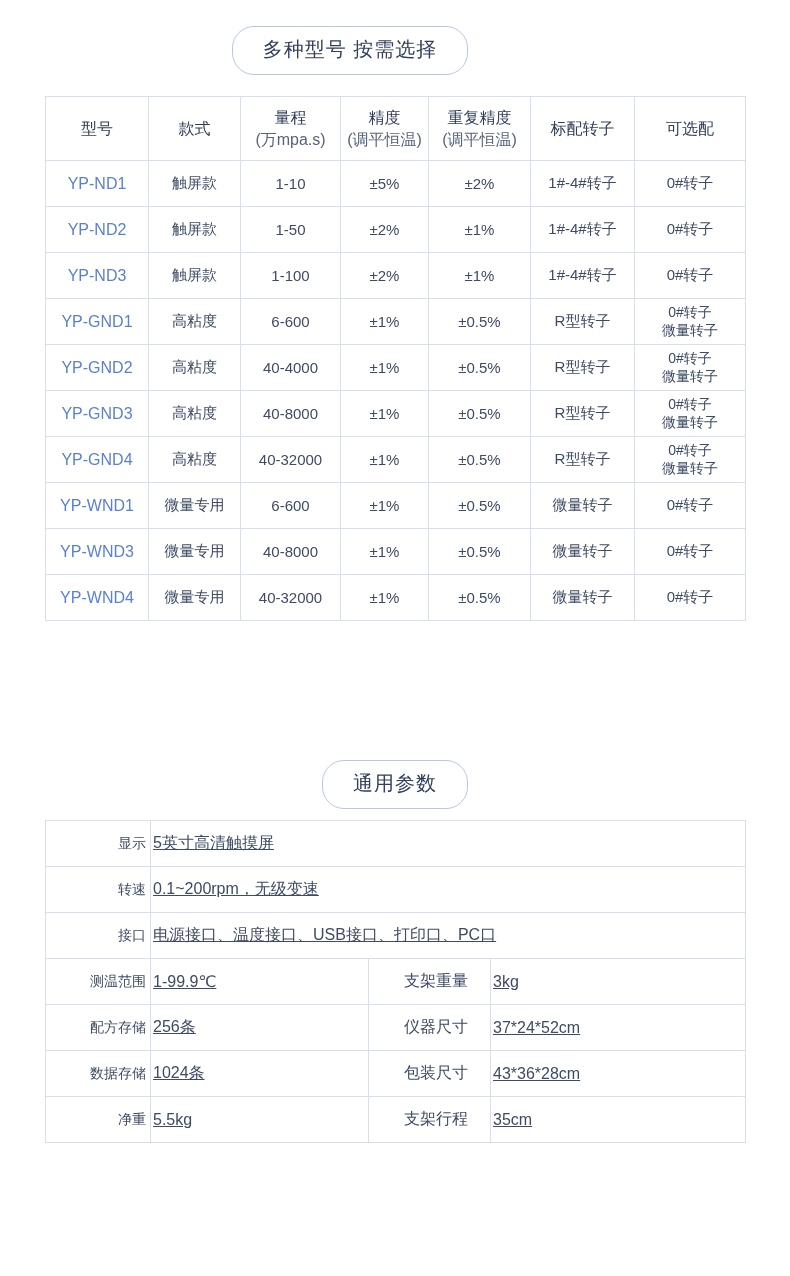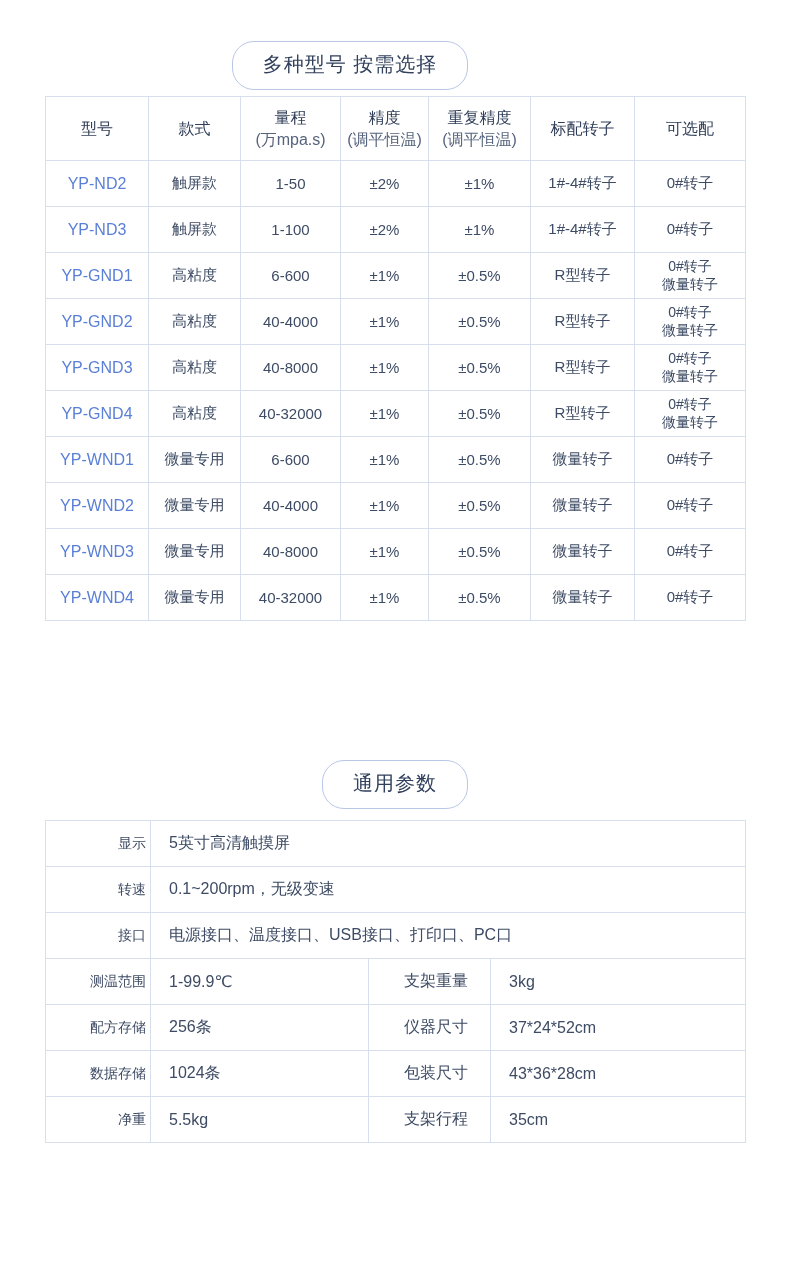--- a/index.html
+++ b/index.html
@@ -99,25 +99,26 @@
     font-size: 14px;
   }
   #params-table td.label2 {
     width: 122px;
     text-align: center;
     font-size: 16px;
     padding-left: 17px;
   }
   #params-table td.value {
     text-align: left;
-    padding-left: 18px;
-    font-size: 16px;
-  }
-
-  .pill-models { position: absolute; left: 0; top: 41px; width: 700px; }
+    padding-left: 2px;
+    font-size: 16px;
+    text-decoration: underline;
+  }
+
+  .pill-models { position: absolute; left: 0; top: 26px; width: 700px; }
   .pill-params { position: absolute; left: 0; top: 760px; width: 790px; justify-content: center; }
 </style>
 </head>
 <body>
 
 <div class="page">
 
   <div class="pill-wrap pill-models">
     <div class="pill">多种型号 按需选择</div>
   </div>
@@ -155,20 +156,29 @@
         <td>
           <span>标配转子</span>
         </td>
         <td>
           <span>可选配</span>
         </td>
       </tr>
     </thead>
     <tbody id="models-body">
         <tr>
+          <td class="model">YP-ND1</td>
+          <td>触屏款</td>
+          <td>1-10</td>
+          <td>±5%</td>
+          <td>±2%</td>
+          <td>1#-4#转子</td>
+          <td>0#转子</td>
+        </tr>
+        <tr>
           <td class="model">YP-ND2</td>
           <td>触屏款</td>
           <td>1-50</td>
           <td>±2%</td>
           <td>±1%</td>
           <td>1#-4#转子</td>
           <td>0#转子</td>
         </tr>
         <tr>
           <td class="model">YP-ND3</td>
@@ -212,29 +222,20 @@
           <td>40-32000</td>
           <td>±1%</td>
           <td>±0.5%</td>
           <td>R型转子</td>
           <td class="two-line">0#转子<br>微量转子</td>
         </tr>
         <tr>
           <td class="model">YP-WND1</td>
           <td>微量专用</td>
           <td>6-600</td>
-          <td>±1%</td>
-          <td>±0.5%</td>
-          <td>微量转子</td>
-          <td>0#转子</td>
-        </tr>
-        <tr>
-          <td class="model">YP-WND2</td>
-          <td>微量专用</td>
-          <td>40-4000</td>
           <td>±1%</td>
           <td>±0.5%</td>
           <td>微量转子</td>
           <td>0#转子</td>
         </tr>
         <tr>
           <td class="model">YP-WND3</td>
           <td>微量专用</td>
           <td>40-8000</td>
           <td>±1%</td>

